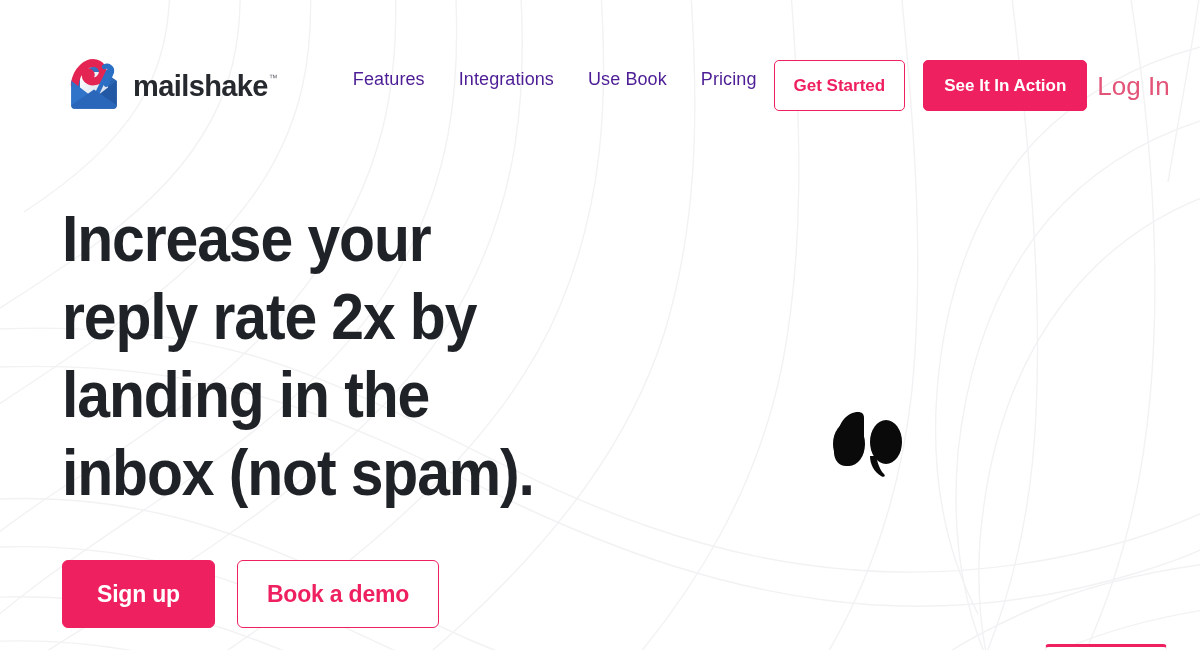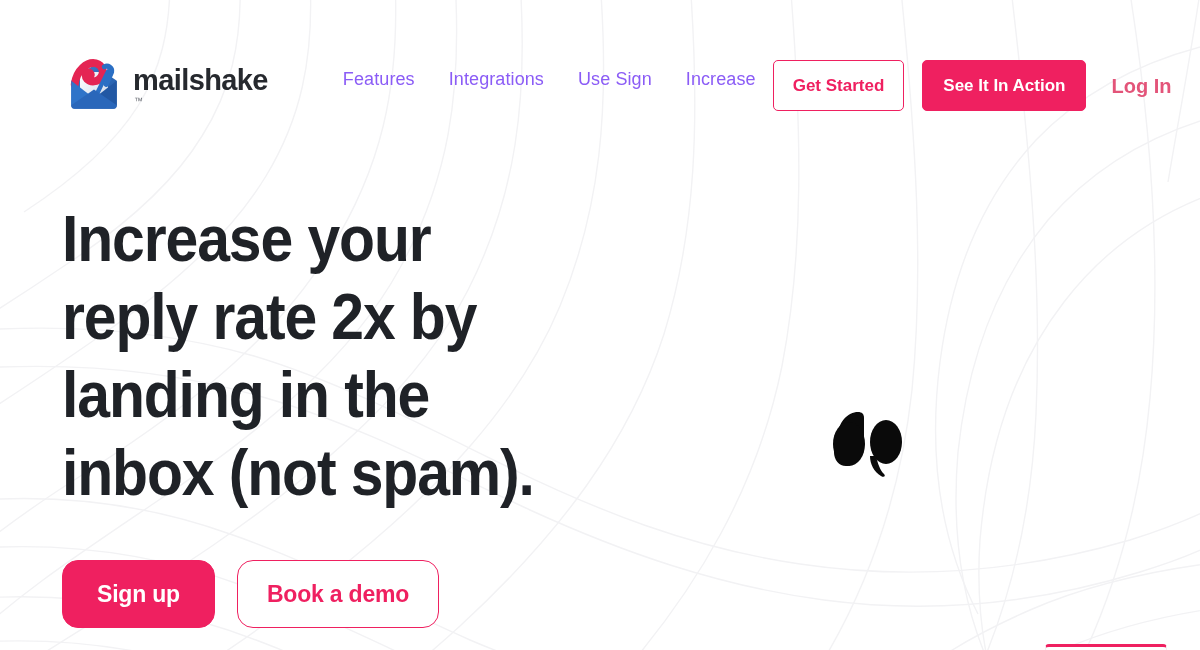--- a/index.html
+++ b/index.html
@@ -61,21 +61,20 @@
     width: 56px;
     height: 56px;
     display: block;
     flex: 0 0 auto;
   }
 
   .brand-wordmark {
     display: flex;
     align-items: flex-start;
     position: relative;
-    flex-direction: column;
   }
 
   .brand-name {
     font-size: 29px;
     font-weight: 700;
     letter-spacing: -0.6px;
     color: #26292e;
     line-height: 1;
     font-family: "Liberation Sans", sans-serif;
   }
@@ -93,21 +92,21 @@
   .main-nav {
     display: flex;
     align-items: center;
     gap: 0;
     margin-left: 58px;
     margin-top: 14px;
   }
 
   .nav-link {
     font-size: 18px;
-    color: #8b5cf6;
+    color: #4c1d95;
     text-decoration: none;
     padding: 0 17px;
     line-height: 1;
     white-space: nowrap;
     letter-spacing: 0.1px;
   }
 
   
   .header-actions {
     display: flex;
@@ -142,27 +141,27 @@
   .btn-solid-pink {
     border: 1px solid #ef2060;
     background: #ef2060;
     color: #ffffff;
     height: 51px;
     padding: 16px 20px;
     margin-left: 18px;
   }
 
   .login-link {
-    font-size: 20px;
+    font-size: 26px;
     color: #e35479;
     text-decoration: none;
-    margin-left: 25px;
+    margin-left: 10px;
     line-height: 1;
     white-space: nowrap;
-    font-weight: 700;
+    font-weight: 400;
   }
 
   
   .hero {
     position: absolute;
     left: 62px;
     top: 200px;
     width: 560px;
     z-index: 4;
   }
@@ -181,21 +180,21 @@
 
   .hero-cta {
     display: flex;
     align-items: center;
     gap: 22px;
     margin-top: 48px;
   }
 
   .btn-hero {
     height: 68px;
-    border-radius: 16px;
+    border-radius: 6px;
     font-size: 23px;
     font-weight: 700;
     letter-spacing: -0.2px;
   }
 
   .btn-hero-solid {
     background: #ef2060;
     border: 1px solid #ef2060;
     color: #ffffff;
     padding: 0 34px;
@@ -303,22 +302,22 @@
       </svg>
       <span class="brand-wordmark">
         <span class="brand-name">mailshake</span>
         <span class="brand-tm">™</span>
       </span>
     </a>
 
     <nav class="main-nav">
       <a class="nav-link" href="#">Features</a>
       <a class="nav-link" href="#">Integrations</a>
-      <a class="nav-link" href="#">Use Sign</a>
-      <a class="nav-link" href="#">Increase</a>
+      <a class="nav-link" href="#">Use Book</a>
+      <a class="nav-link" href="#">Pricing</a>
     </nav>
 
     <div class="header-actions">
       <a class="btn btn-outline-pink" href="#">Get Started</a>
       <a class="btn btn-solid-pink" href="#">See It In Action</a>
       <a class="login-link" href="#">Log In</a>
     </div>
 
   </header>
 

